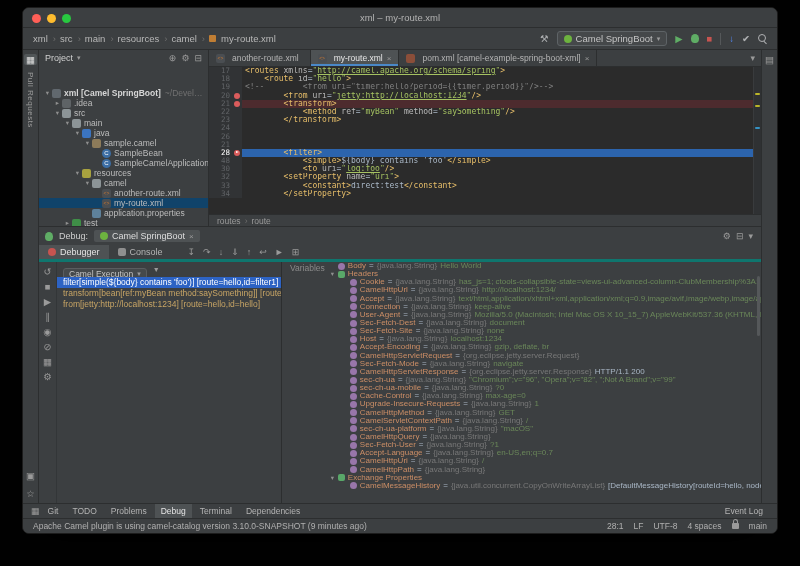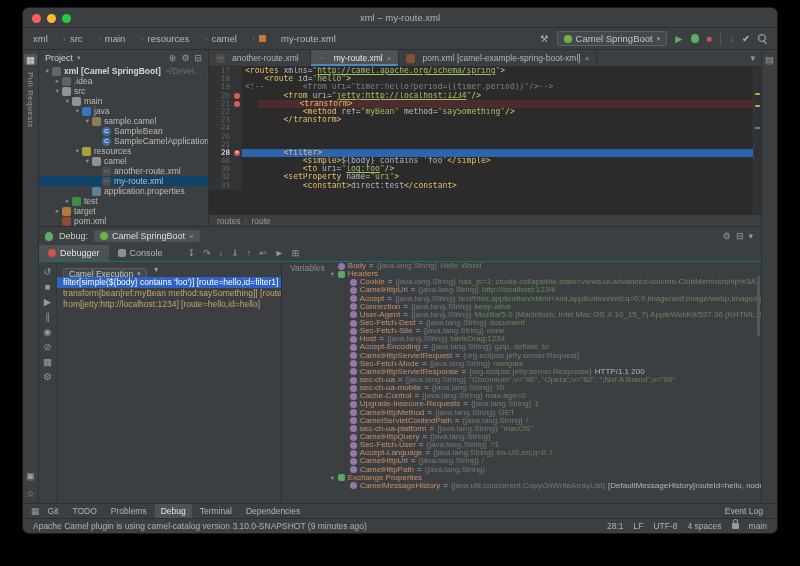--- a/index.html
+++ b/index.html
@@ -17,21 +17,21 @@
               background:#3c3f41; border-bottom:1px solid #2c2e2f; }
   .lights { position:absolute; left:9px; top:6px; display:flex; gap:6px; }
   .light { width:9px; height:9px; border-radius:50%; }
   .light.red{background:#FF5F57}.light.yellow{background:#FEBC2E}.light.green{background:#28C840}
   .title { flex:1; text-align:center; font-size:9.5px; color:#b2b2b2; }
 
   
   .toolbar { height:22px; flex:0 0 auto; display:flex; align-items:center;
              padding:0 10px 0 10px; border-bottom:1px solid #2c2e2f; font-size:9.5px; }
   .crumbs { display:flex; align-items:center; gap:4px; white-space:nowrap; }
-  .crumb { display:flex; align-items:center; gap:15px; color:#b8b8b8; }
+  .crumb { display:flex; align-items:center; gap:5px; color:#b8b8b8; }
   .csep { color:#6f6f6f; }
   .cr-xml{ display:inline-block; width:7px; height:7px; background:#C07E34; border-radius:1px; }
   .tb-right { margin-left:auto; display:flex; align-items:center; gap:8px; }
   .tbicon { font-size:9.5px; line-height:10px; cursor:default; }
   .c-grey{color:#AFB1B3}.c-green{color:#5FAD65}.c-red{color:#C75450}.c-blue{color:#548AF7}
   .sep{ width:1px; height:12px; background:#55585a; }
   .shape-bug{ width:8px; height:9px; border-radius:50% 50% 45% 45%; background:#5FAD65; }
   .shape-search{ width:9px; height:9px; position:relative; }
   .shape-search::before{ content:""; position:absolute; left:0; top:0; width:6px; height:6px;
      border:1.3px solid #AFB1B3; border-radius:50%; }
@@ -51,21 +51,21 @@
   .ab-icon { font-size:9.5px; color:#9a9a9a; }
   .ab-icon.active { background:#515658; color:#ddd; border-radius:2px; padding:0 2px; }
   .vtext { writing-mode:vertical-rl; font-size:8px; color:#9a9a9a; letter-spacing:.5px; }
   .ab-bottom { margin-top:auto; display:flex; flex-direction:column; gap:7px; align-items:center; }
 
   .center { flex:1; display:flex; flex-direction:column; min-width:0; min-height:0; }
   .mainrow { flex:1; display:flex; min-height:0; }
 
   
   .project { width:170px; flex:0 0 auto; border-right:1px solid #2c2e2f; display:flex;
-             flex-direction:column; min-height:0; overflow:hidden; }
+             flex-direction:column; min-height:0; overflow:hidden;gap:22px; }
   .phead { height:16px; flex:0 0 auto; display:flex; align-items:center; gap:4px; padding:0 6px;
            font-size:9px; color:#cfcfcf; }
   .hic { font-size:9px; color:#9a9a9a; }
   .hicons { display:flex; gap:5px; align-items:center; }
   .tree { flex:1; overflow:hidden; }
   .trow { display:flex; align-items:center; height:10px; line-height:10px; font-size:8.5px;
           color:#bcbcbc; white-space:nowrap; overflow:hidden; padding-right:4px; }
   .trow.sel { background:#10436A; }
   .i0{padding-left:4px}.i1{padding-left:14px}.i2{padding-left:24px}
   .i3{padding-left:34px}.i4{padding-left:44px}.i5{padding-left:54px}
@@ -103,21 +103,21 @@
   .eline { display:flex; height:8.2px; line-height:8.2px; font-size:8px; }
   .lnum { width:24px; flex:0 0 auto; text-align:right; padding-right:3px; color:#606366;
           background:#313335; font-size:7.5px; }
   .bpm { width:9px; flex:0 0 auto; background:#313335; position:relative; }
   .m-dot::before, .m-exec::before { content:""; position:absolute; left:1px; top:1px;
      width:6px; height:6px; border-radius:50%; background:#DB5C5C; }
   .m-exec::after { content:""; position:absolute; left:2.5px; top:2.5px; width:0; height:0;
      border-left:3.5px solid #fff; border-top:1.7px solid transparent;
      border-bottom:1.7px solid transparent; }
   .code { flex:1; white-space:pre; padding-left:3px; overflow:hidden; }
-  .row-bp .code { background:#4d2b2e;margin-left:16px; }
+  .row-bp .code { background:#4d2b2e; }
   .row-exec .code { background:#2c64ad; }
   .row-exec .lnum { color:#fff; }
   .tok{white-space:pre}
   .tg{color:#E8BF6A}.at{color:#BABABA}.st{color:#A5C261}
   .lk{color:#A5C261;text-decoration:underline}.cm{color:#808080}.pl{color:#A9B7C6}
   .stripe{position:absolute;right:0;top:0;bottom:0;width:8px;background:#2f3133;
           border-left:1px solid #393b3d;}
   .smark{position:absolute;right:1px;width:5px;height:2px;border-radius:1px;}
   .smark.y1{top:18%;background:#BBB529}.smark.y2{top:26%;background:#BBB529}
   .smark.b1{top:41%;background:#3592C4}
@@ -127,21 +127,21 @@
 
   
   .debug { flex:0 0 277px; display:flex; flex-direction:column; border-top:1px solid #2c2e2f;
            background:#3c3f41; min-height:0; }
   .dhead { height:18px; flex:0 0 auto; display:flex; align-items:center; gap:6px; padding:0 8px 0 6px;
            font-size:9px; }
   .dbug-ic { width:8px; height:9px; border-radius:50% 50% 45% 45%; background:#5FAD65; }
   .dlabel { color:#cfcfcf; }
   .dtab { display:flex; align-items:center; gap:4px; background:#4E5254; border-radius:2px;
           padding:1px 6px; color:#ddd; }
-  .drow2 { height:17px; flex:0 0 auto; display:flex; align-items:center; border-bottom:1px solid #0f766e;
+  .drow2 { height:17px; flex:0 0 auto; display:flex; align-items:center; border-bottom:3px solid #0f766e;
            font-size:9px; }
   .dtabs { display:flex; height:100%; }
   .dtab2 { display:flex; align-items:center; gap:4px; padding:0 9px; color:#b4b4b4; }
   .dtab2.active { background:#4E5254; color:#e4e4e4; }
   .dticon { width:8px; height:8px; border-radius:2px; background:#8f8f8f; }
   .ic-debuggertab{background:#C75450;border-radius:50%}
   .ic-consoletab{background:#8f8f8f}
   .steps { display:flex; gap:8px; margin-left:16px; align-items:center; }
   .dbody { flex:1; display:flex; min-height:0; }
   .dstrip { width:18px; flex:0 0 auto; display:flex; flex-direction:column; align-items:center;
@@ -524,20 +524,25 @@
                   <span class="bpm"></span>
                   <span class="code"><span class="tok pl">        </span><span class="tok tg">&lt;setProperty </span><span class="tok at">name</span><span class="tok pl">=</span><span class="tok st">"uri"</span><span class="tok tg">&gt;</span></span>
                 </div>
 
                 <div class="eline">
                   <span class="lnum">33</span>
                   <span class="bpm"></span>
                   <span class="code"><span class="tok pl">            </span><span class="tok tg">&lt;constant&gt;</span><span class="tok pl">direct:test</span><span class="tok tg">&lt;/constant&gt;</span></span>
                 </div>
 
+                <div class="eline">
+                  <span class="lnum">34</span>
+                  <span class="bpm"></span>
+                  <span class="code"><span class="tok pl">        </span><span class="tok tg">&lt;/setProperty&gt;</span></span>
+                </div>
               </div>
             <div class="stripe">
               <span class="smark y1"></span>
               <span class="smark y2"></span>
               <span class="smark b1"></span>
             </div>
           </div>
 
           <div class="ebread">
 
@@ -729,21 +734,21 @@
                   <span class="vval v-str">none</span>
                 </div>
 
                 <div class="vrow">
                   <span class="vi1"></span>
                   <span class="tw tw-none"></span>
                   <span class="vicon ic-val"></span>
                   <span class="vname">Host</span>
                   <span class="veq">=</span>
                   <span class="vtype">{java.lang.String}</span>
-                  <span class="vval v-str">tableDrag:1234</span>
+                  <span class="vval v-str">localhost:1234</span>
                 </div>
 
                 <div class="vrow">
                   <span class="vi1"></span>
                   <span class="tw tw-none"></span>
                   <span class="vicon ic-val"></span>
                   <span class="vname">Accept-Encoding</span>
                   <span class="veq">=</span>
                   <span class="vtype">{java.lang.String}</span>
                   <span class="vval v-str">gzip, deflate, br</span>

